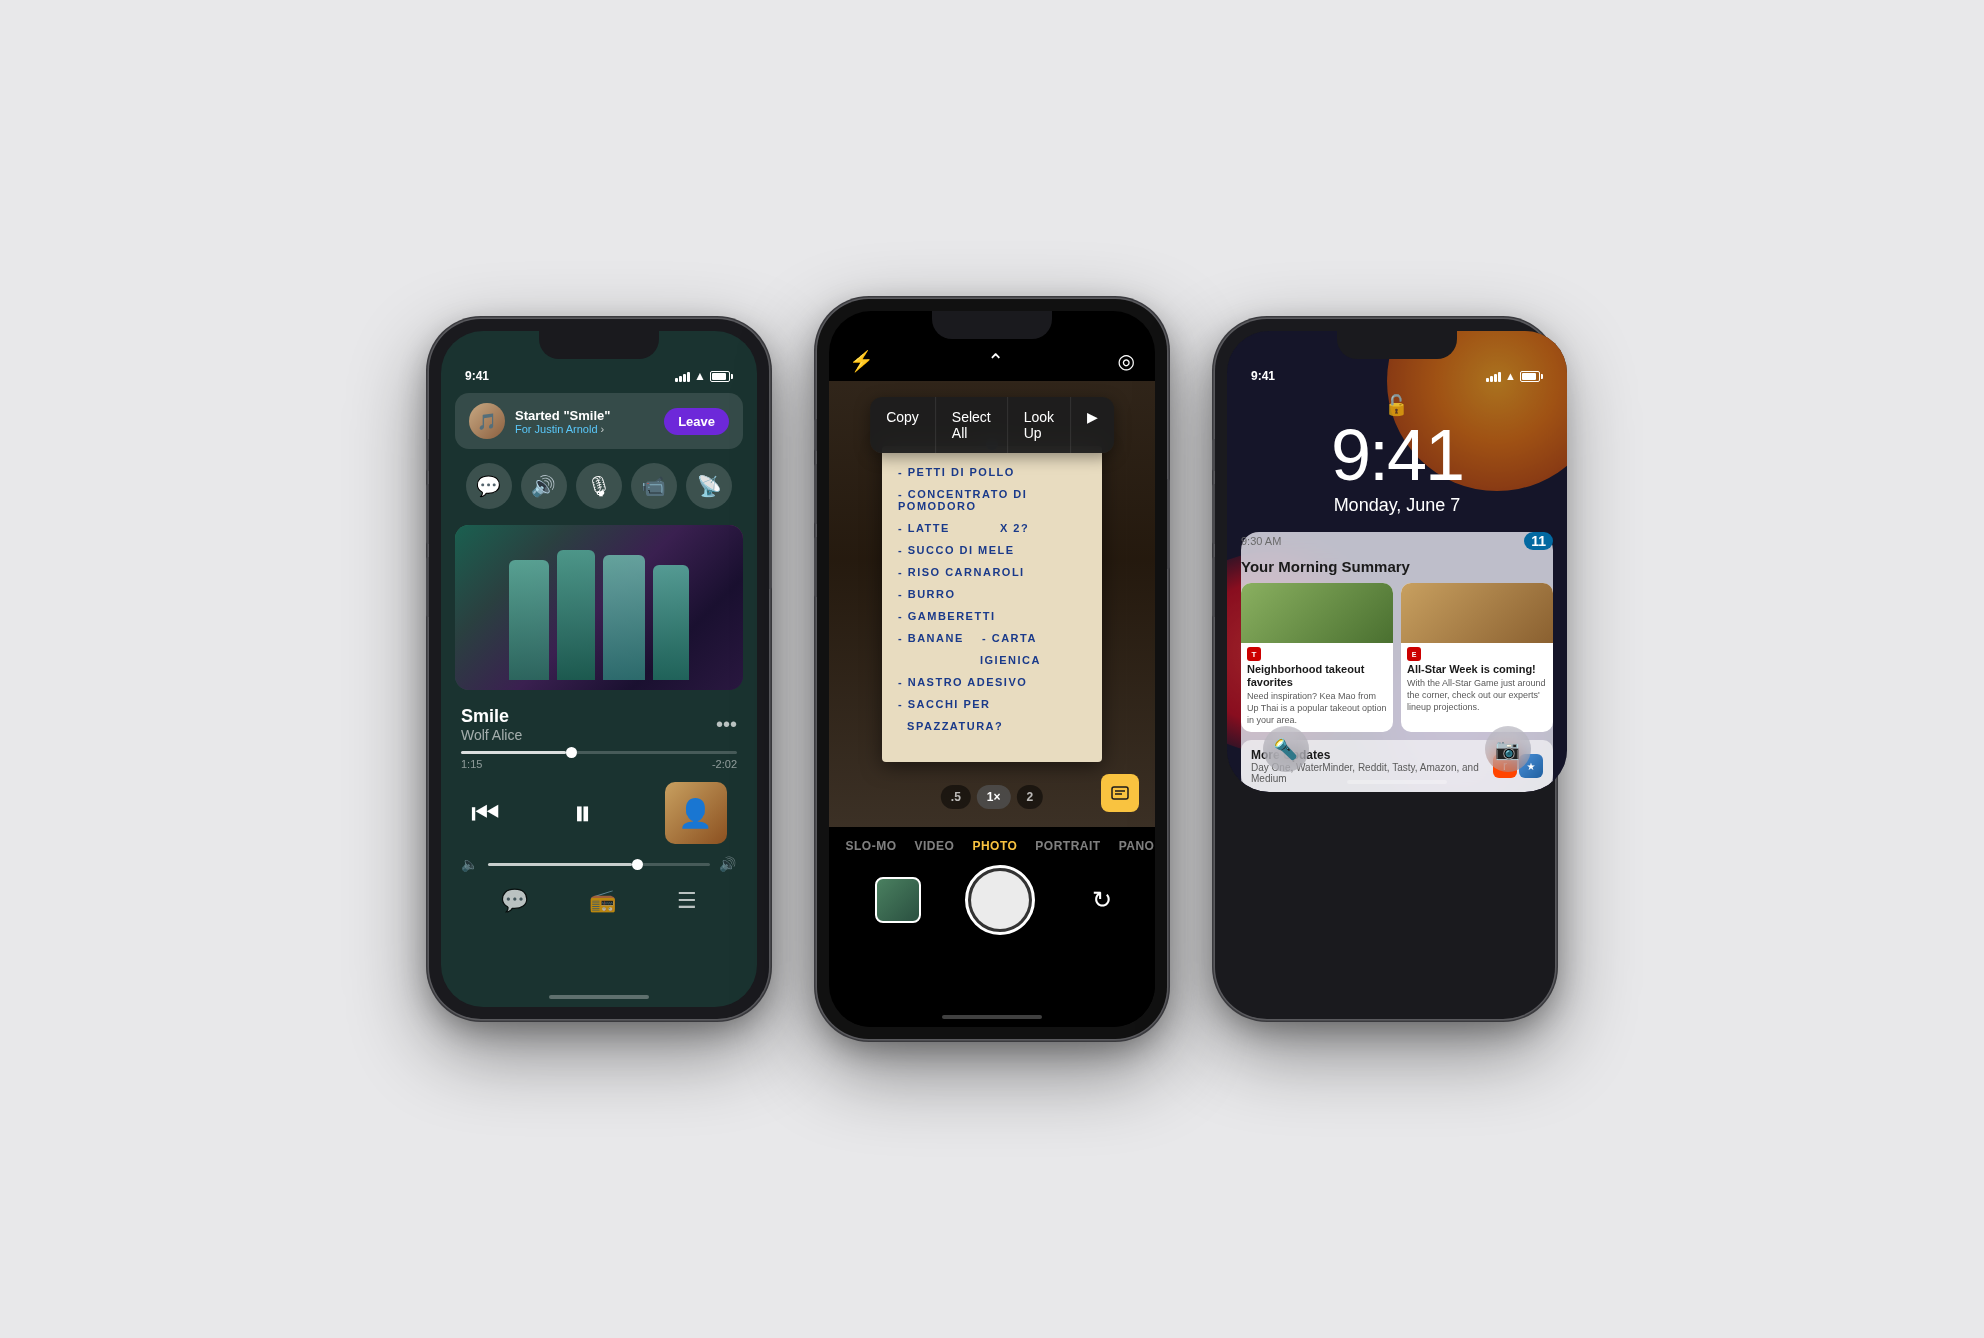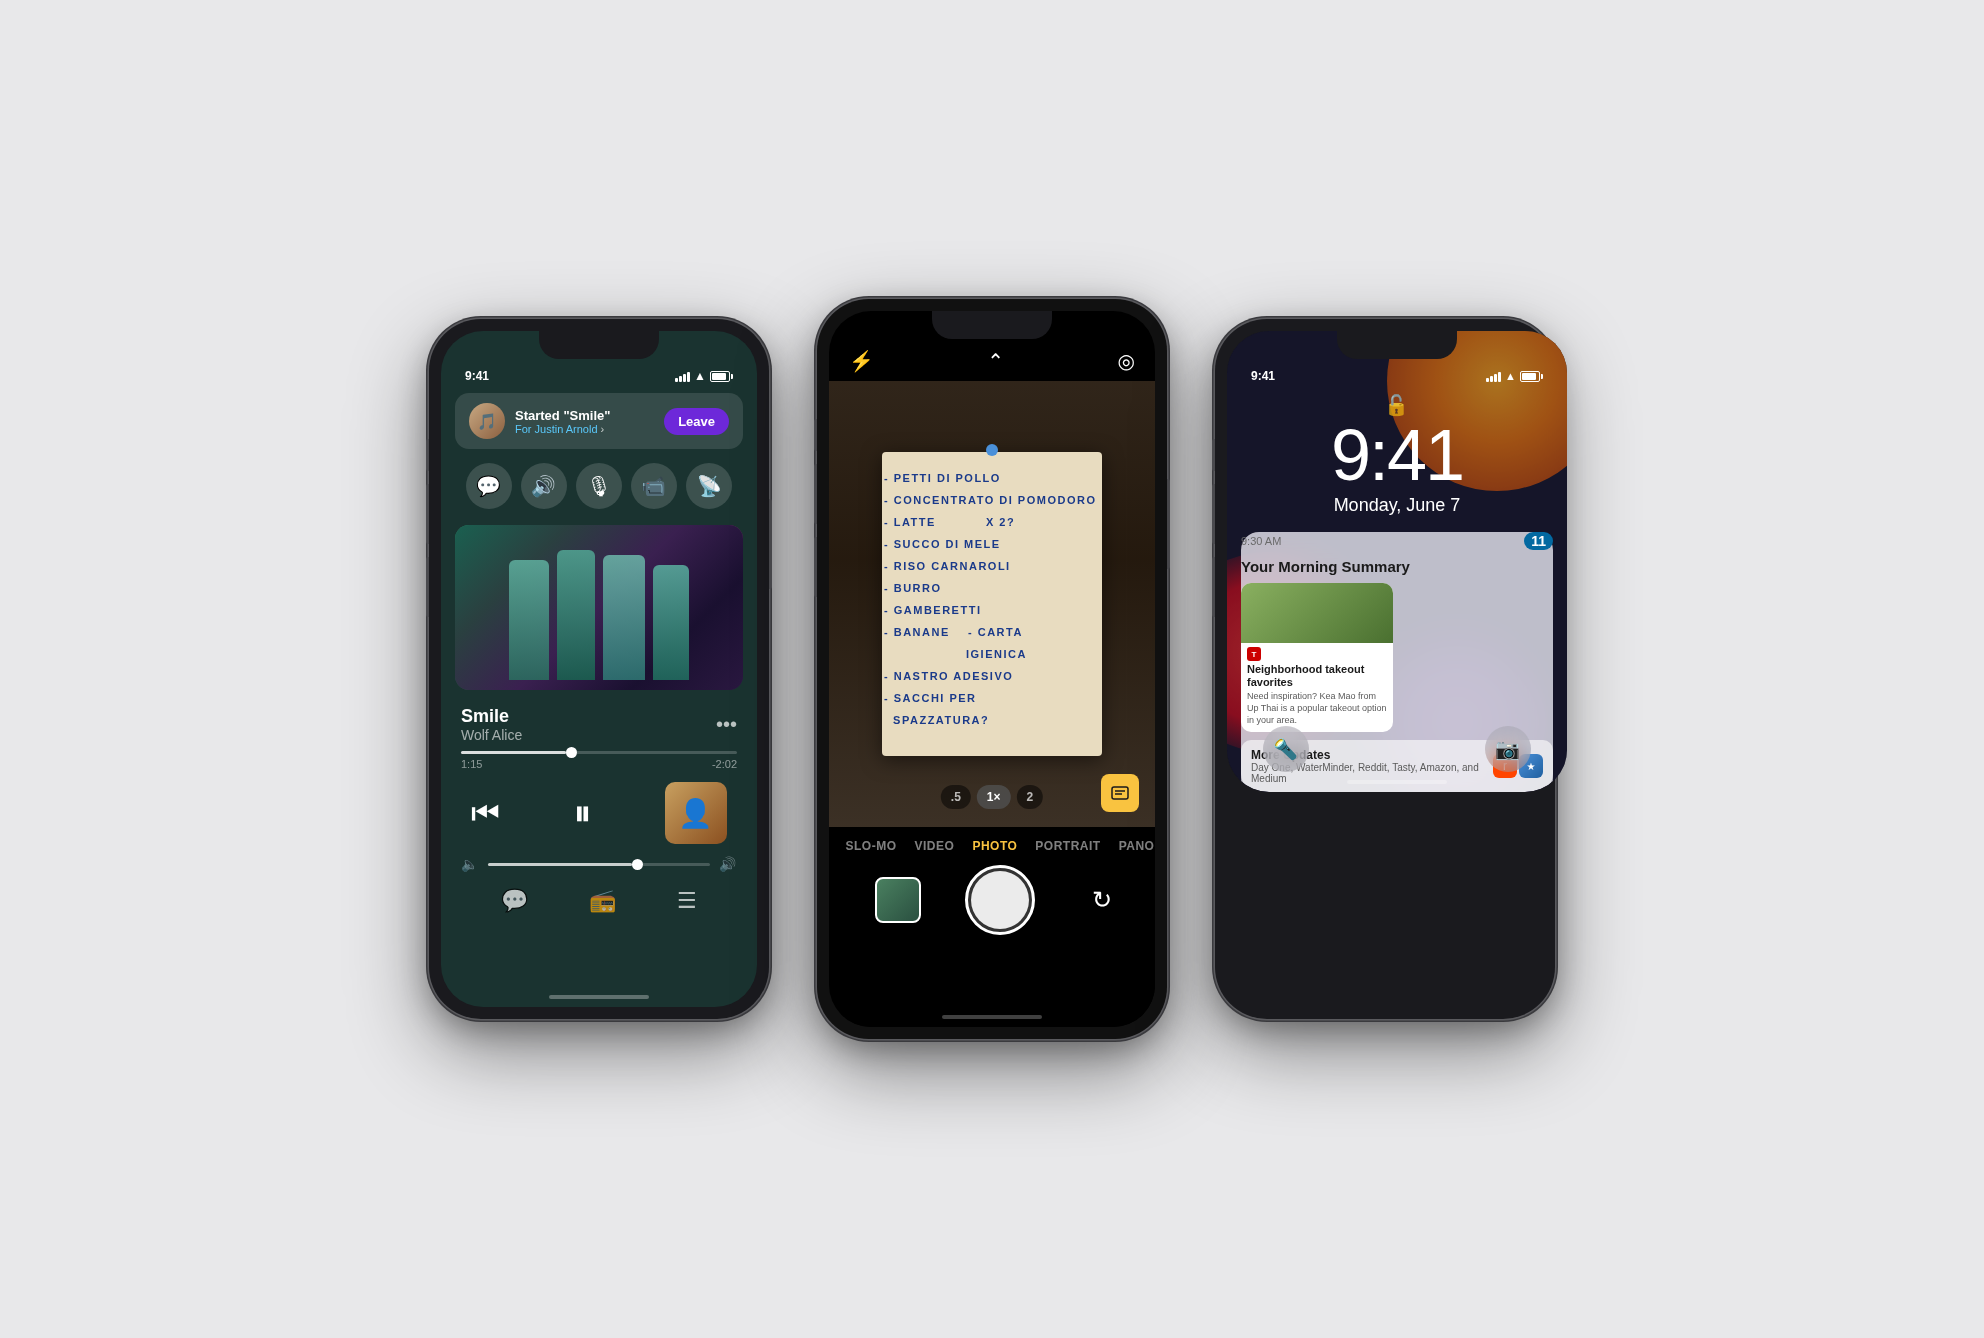--- a/index.html
+++ b/index.html
@@ -350,21 +350,21 @@
     }
 
     .p2-note-paper {
       position: absolute;
       top: 50%;
       left: 50%;
       transform: translate(-50%, -50%);
       width: 220px;
       background: #e8dcc0;
       border-radius: 4px;
-      padding: 20px 2px;
+      padding: 20px 16px;
       box-shadow: 0 4px 20px rgba(0,0,0,0.5);
     }
 
     .p2-note-line {
       font-family: 'Helvetica Neue', Arial, sans-serif;
       font-size: 11px;
       font-weight: 700;
       color: #1a3a8a;
       letter-spacing: 1.5px;
       margin-bottom: 10px;
@@ -963,20 +963,26 @@
           <div class="p2-note-line">&nbsp;&nbsp;SPAZZATURA?</div>
         </div>
       </div>
 
       <div class="p2-top-bar">
         <span class="p2-cam-icon">⚡</span>
         <span class="p2-cam-icon">⌃</span>
         <span class="p2-cam-icon">◎</span>
       </div>
 
+      <div class="p2-context-menu">
+        <div class="p2-menu-item">Copy</div>
+        <div class="p2-menu-item">Select All</div>
+        <div class="p2-menu-item">Look Up</div>
+        <div class="p2-menu-item">▶</div>
+      </div>
 
       <div class="p2-live-text-btn">
         <svg width="20" height="20" viewBox="0 0 20 20" fill="none">
           <rect x="2" y="4" width="16" height="12" rx="2" stroke="#1a1a1a" stroke-width="1.5" fill="none"></rect>
           <line x1="5" y1="8" x2="15" y2="8" stroke="#1a1a1a" stroke-width="1.5"></line>
           <line x1="5" y1="11" x2="12" y2="11" stroke="#1a1a1a" stroke-width="1.5"></line>
         </svg>
       </div>
 
       <div class="p2-zoom-controls">
@@ -1059,20 +1065,28 @@
 
           <div class="p3-news-grid">
             <div class="p3-news-item">
               <div class="p3-news-img food"></div>
               <div class="p3-news-source">
                 <div class="p3-source-icon tasty">T</div>
               </div>
               <div class="p3-news-headline">Neighborhood takeout favorites</div>
               <div class="p3-news-desc">Need inspiration? Kea Mao from Up Thai is a popular takeout option in your area.</div>
             </div>
+            <div class="p3-news-item">
+              <div class="p3-news-img sports"></div>
+              <div class="p3-news-source">
+                <div class="p3-source-icon espn">E</div>
+              </div>
+              <div class="p3-news-headline">All-Star Week is coming!</div>
+              <div class="p3-news-desc">With the All-Star Game just around the corner, check out our experts' lineup projections.</div>
+            </div>
           </div>
 
           <div class="p3-more-updates">
             <div class="p3-more-text">
               <div class="p3-more-title">More Updates</div>
               <div class="p3-more-desc">Day One, WaterMinder, Reddit, Tasty, Amazon, and Medium</div>
             </div>
             <div class="p3-more-icons">
               <div class="p3-app-icon reddit">r</div>
               <div class="p3-app-icon stars">★</div>

